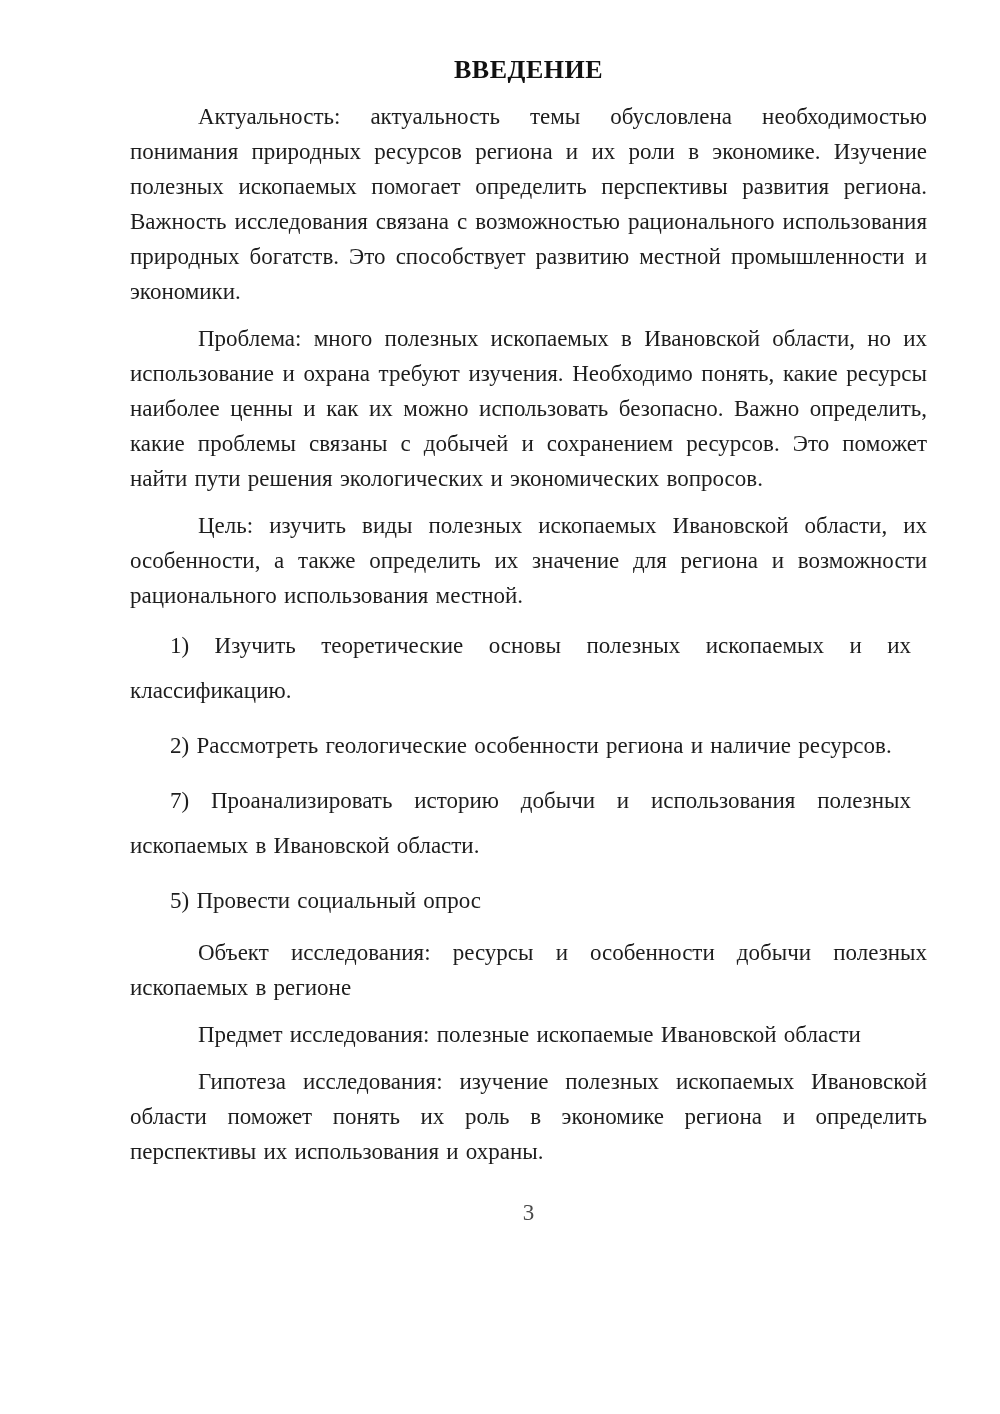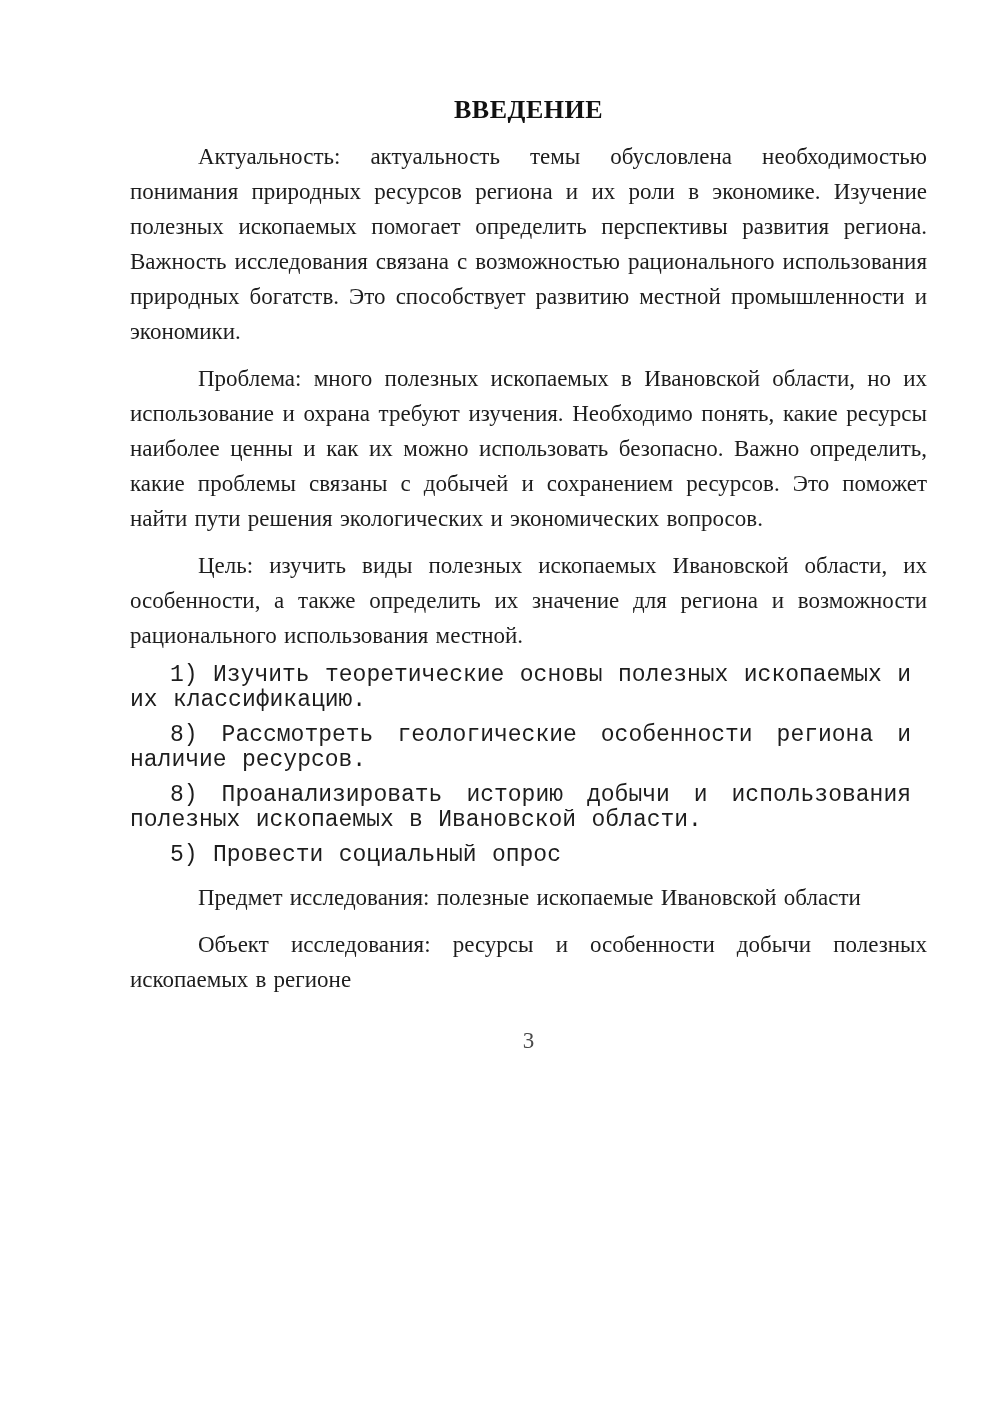--- a/index.html
+++ b/index.html
@@ -11,21 +11,21 @@
     width: 1000px;
     height: 1414px;
     overflow: hidden;
     font-family: "Liberation Serif", "DejaVu Serif", serif;
     color: #1d1d1d;
   }
   .page {
     box-sizing: border-box;
     width: 1000px;
     height: 1414px;
-    padding: 92px 73px 0 130px; 
+    padding: 52px 73px 0 130px; 
     background: #ffffff;
   }
   .doc-title {
     font-size: 26px;
     line-height: 35px;
     font-weight: bold;
     text-align: center;
     color: #111111;
     margin: 0 0 12px 0;
     letter-spacing: 0.5px;
@@ -33,26 +33,25 @@
   .para {
     font-size: 23px;
     line-height: 35px;
     text-align: justify;
     text-indent: 68px;
     word-spacing: 1.5px;
     margin: 12px 0 10px 0;
   }
   .task-item {
     font-size: 23px;
-    line-height: 25px;
+    line-height: 45px;
     text-align: justify;
     text-indent: 40px;
     word-spacing: 1.5px;
     margin: 0 16px 10px 0;
-    font-family: Liberation Mono, monospace;
   }
   .page-footer {
     margin-top: 26px;
     text-align: center;
     font-size: 23px;
     line-height: 35px;
     color: #4a4a4a;
   }
 </style>
 </head>
@@ -64,27 +63,28 @@
 
   <p class="para">Актуальность: актуальность темы обусловлена необходимостью понимания природных ресурсов региона и их роли в экономике. Изучение полезных ископаемых помогает определить перспективы развития региона. Важность исследования связана с возможностью рационального использования природных богатств. Это способствует развитию местной промышленности и экономики.</p>
 
   <p class="para">Проблема: много полезных ископаемых в Ивановской области, но их использование и охрана требуют изучения. Необходимо понять, какие ресурсы наиболее ценны и как их можно использовать безопасно. Важно определить, какие проблемы связаны с добычей и сохранением ресурсов. Это поможет найти пути решения экологических и экономических вопросов.</p>
 
   <p class="para">Цель: изучить виды полезных ископаемых Ивановской области, их особенности, а также определить их значение для региона и возможности рационального использования местной.</p>
 
 
   <p class="task-item">1) Изучить теоретические основы полезных ископаемых и их классификацию.</p>
 
-  <p class="task-item">8) Рассмотреть геологические особенности региона и наличие ресурсов.</p>
+  <p class="task-item">2) Рассмотреть геологические особенности региона и наличие ресурсов.</p>
 
-  <p class="task-item">8) Проанализировать историю добычи и использования полезных ископаемых в Ивановской области.</p>
+  <p class="task-item">7) Проанализировать историю добычи и использования полезных ископаемых в Ивановской области.</p>
 
   <p class="task-item">5) Провести социальный опрос</p>
 
 
+  <p class="para">Объект исследования: ресурсы и особенности добычи полезных ископаемых в регионе</p>
+
   <p class="para">Предмет исследования: полезные ископаемые Ивановской области</p>
 
-  <p class="para">Объект исследования: ресурсы и особенности добычи полезных ископаемых в регионе</p>
-
+  <p class="para">Гипотеза исследования: изучение полезных ископаемых Ивановской области поможет понять их роль в экономике региона и определить перспективы их использования и охраны.</p>
 
   <div class="page-footer">3</div>
 
 </div>
 
 </body></html>

